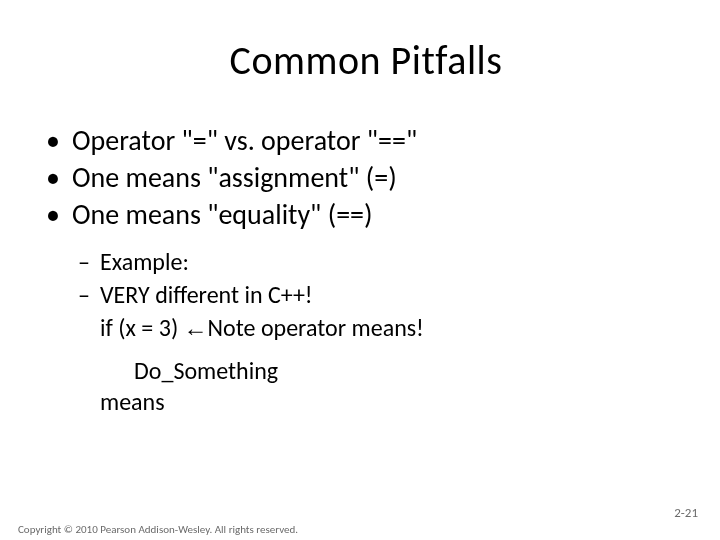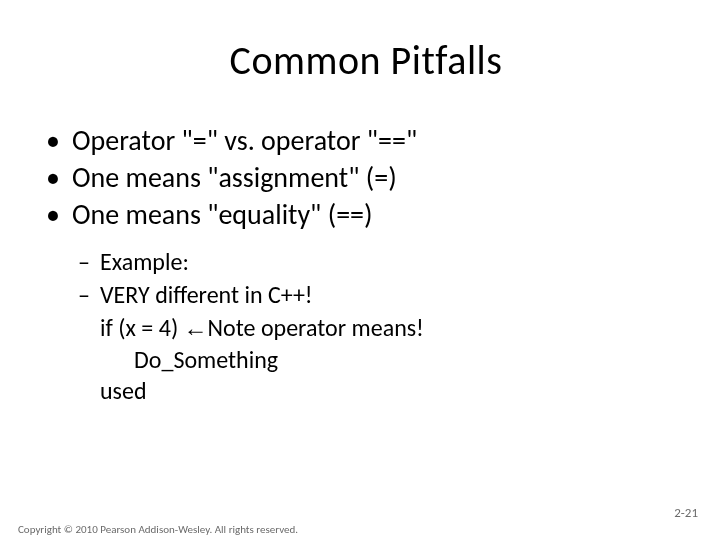--- a/index.html
+++ b/index.html
@@ -60,21 +60,21 @@
     content: "–";
     position: absolute;
     left: 0;
     top: 0;
   }
   .codeblock {
     margin-left: 60px;
     font-size: 24px;
     line-height: 1.3;
   }
-  .codeblock .indent1 { padding-left: 34px; }
+  .codeblock .indent1 { padding-left: 34px; margin-top: 11px; }
   .footer-left {
     position: absolute;
     left: 18px;
     bottom: 4px;
     font-size: 11px;
     color: #6a6a6a;
   }
   .footer-right {
     position: absolute;
     right: 22px;
@@ -98,22 +98,22 @@
     <li>One means "equality" (==)</li>
   </ul>
 
   <ul class="sub">
     <li>Example:</li>
     <li>VERY different in C++!</li>
   </ul>
 
   <div class="codeblock">
     <div>
-      <span>if (x = 4)  </span><span class="arrow">←</span><span>Note operator means!</span>
+      <span>if (x = 3)  </span><span class="arrow">←</span><span>Note operator means!</span>
     </div>
     <div class="indent1">Do_Something</div>
-    <div>used</div>
+    <div>means</div>
   </div>
 
   <div class="footer-left">Copyright © 2010 Pearson Addison-Wesley. All rights reserved.</div>
   <div class="footer-right">2-21</div>
 
 </div>
 
 </body></html>

